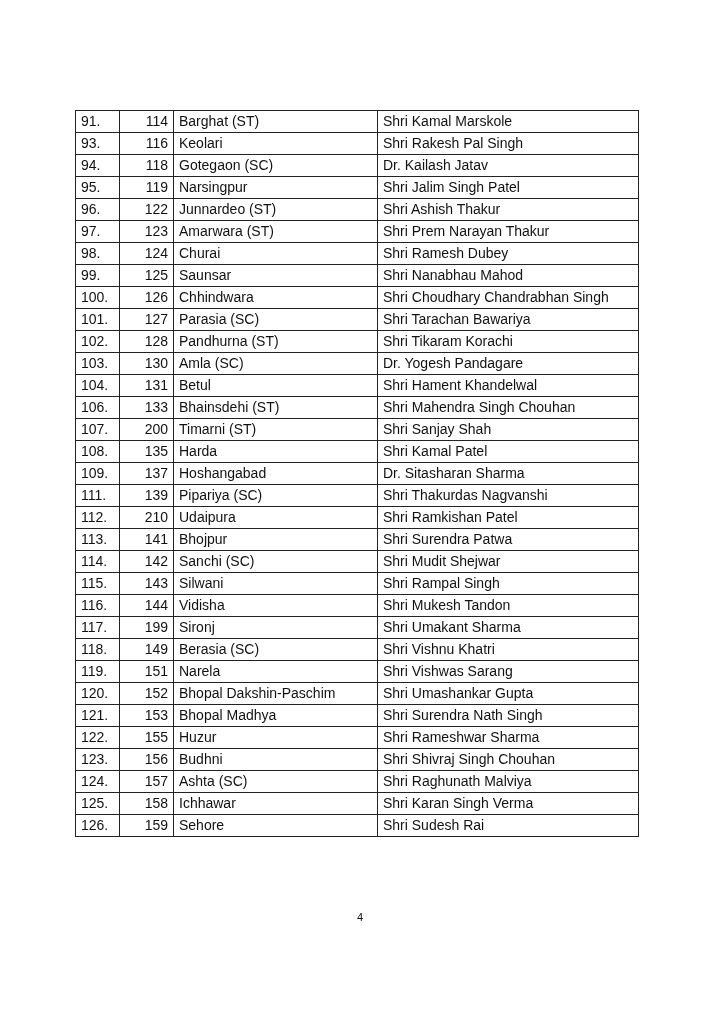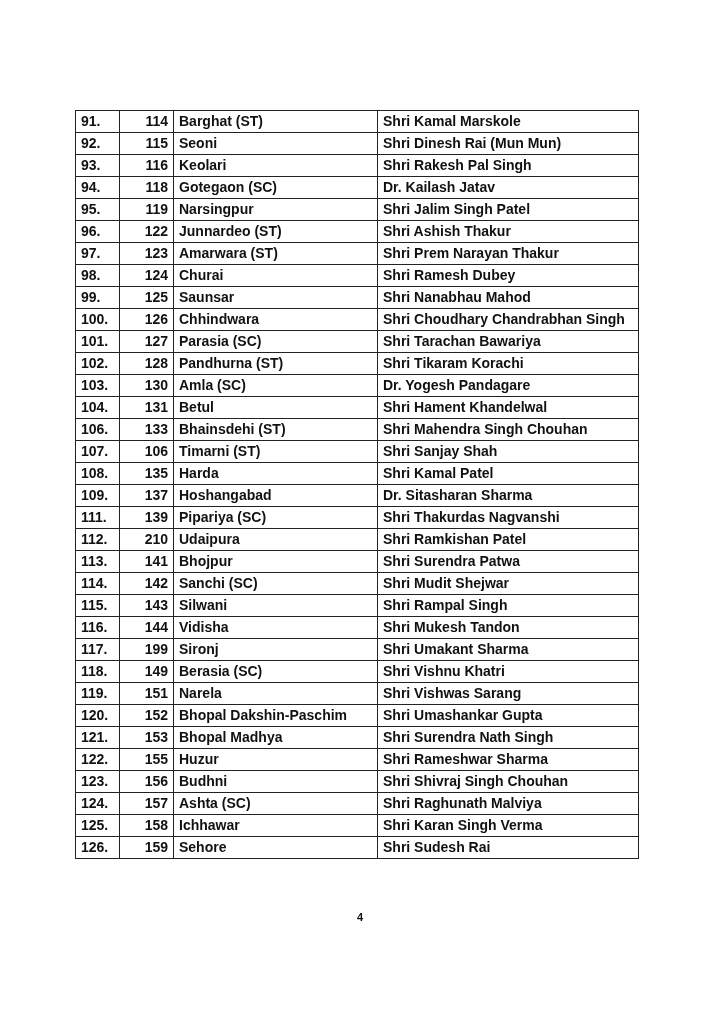--- a/index.html
+++ b/index.html
@@ -1,18 +1,18 @@
 <!DOCTYPE html>
 <html><head>
 <meta charset="utf-8">
 <style>
   html, body { margin: 0; padding: 0; background: #ffffff; }
   body { width: 720px; height: 1024px; position: relative; overflow: hidden;
          font-family: "Liberation Sans", sans-serif; color: #111; }
-  .page { position: absolute; left: 0; top: 0; width: 720px; height: 1024px; background: #fff; font-weight: bold; }
+  .page { position: absolute; left: 0; top: 0; width: 720px; height: 1024px; background: #fff; }
   table.list { position: absolute; left: 75px; top: 110px; border-collapse: collapse;
                table-layout: fixed; width: 564px; }
   table.list td { border: 1px solid #222; height: 21px; padding: 0 5px; font-size: 14px;
                   line-height: 21px; white-space: nowrap; overflow: hidden; }
   td.sno { width: 33px; text-align: left; }
   td.ac { width: 43px; text-align: right; margin-top: 36px; }
   td.const { width: 193px; }
   td.cand { width: 250px; }
   .page-num { position: absolute; left: 0; width: 720px; top: 911px; text-align: center;
               font-size: 11px; }
@@ -23,26 +23,20 @@
 <div class="page">
   <table class="list">
     <tbody id="rows">
         <tr>
           <td class="sno">91.</td>
           <td class="ac">114</td>
           <td class="const">Barghat (ST)</td>
           <td class="cand">Shri Kamal Marskole</td>
         </tr>
         <tr>
-          <td class="sno">92.</td>
-          <td class="ac">115</td>
-          <td class="const">Seoni</td>
-          <td class="cand">Shri Dinesh Rai (Mun Mun)</td>
-        </tr>
-        <tr>
           <td class="sno">93.</td>
           <td class="ac">116</td>
           <td class="const">Keolari</td>
           <td class="cand">Shri Rakesh Pal Singh</td>
         </tr>
         <tr>
           <td class="sno">94.</td>
           <td class="ac">118</td>
           <td class="const">Gotegaon (SC)</td>
           <td class="cand">Dr. Kailash Jatav</td>
@@ -108,21 +102,21 @@
           <td class="cand">Shri Hament Khandelwal</td>
         </tr>
         <tr>
           <td class="sno">106.</td>
           <td class="ac">133</td>
           <td class="const">Bhainsdehi (ST)</td>
           <td class="cand">Shri Mahendra Singh Chouhan</td>
         </tr>
         <tr>
           <td class="sno">107.</td>
-          <td class="ac">106</td>
+          <td class="ac">200</td>
           <td class="const">Timarni (ST)</td>
           <td class="cand">Shri Sanjay Shah</td>
         </tr>
         <tr>
           <td class="sno">108.</td>
           <td class="ac">135</td>
           <td class="const">Harda</td>
           <td class="cand">Shri Kamal Patel</td>
         </tr>
         <tr>

